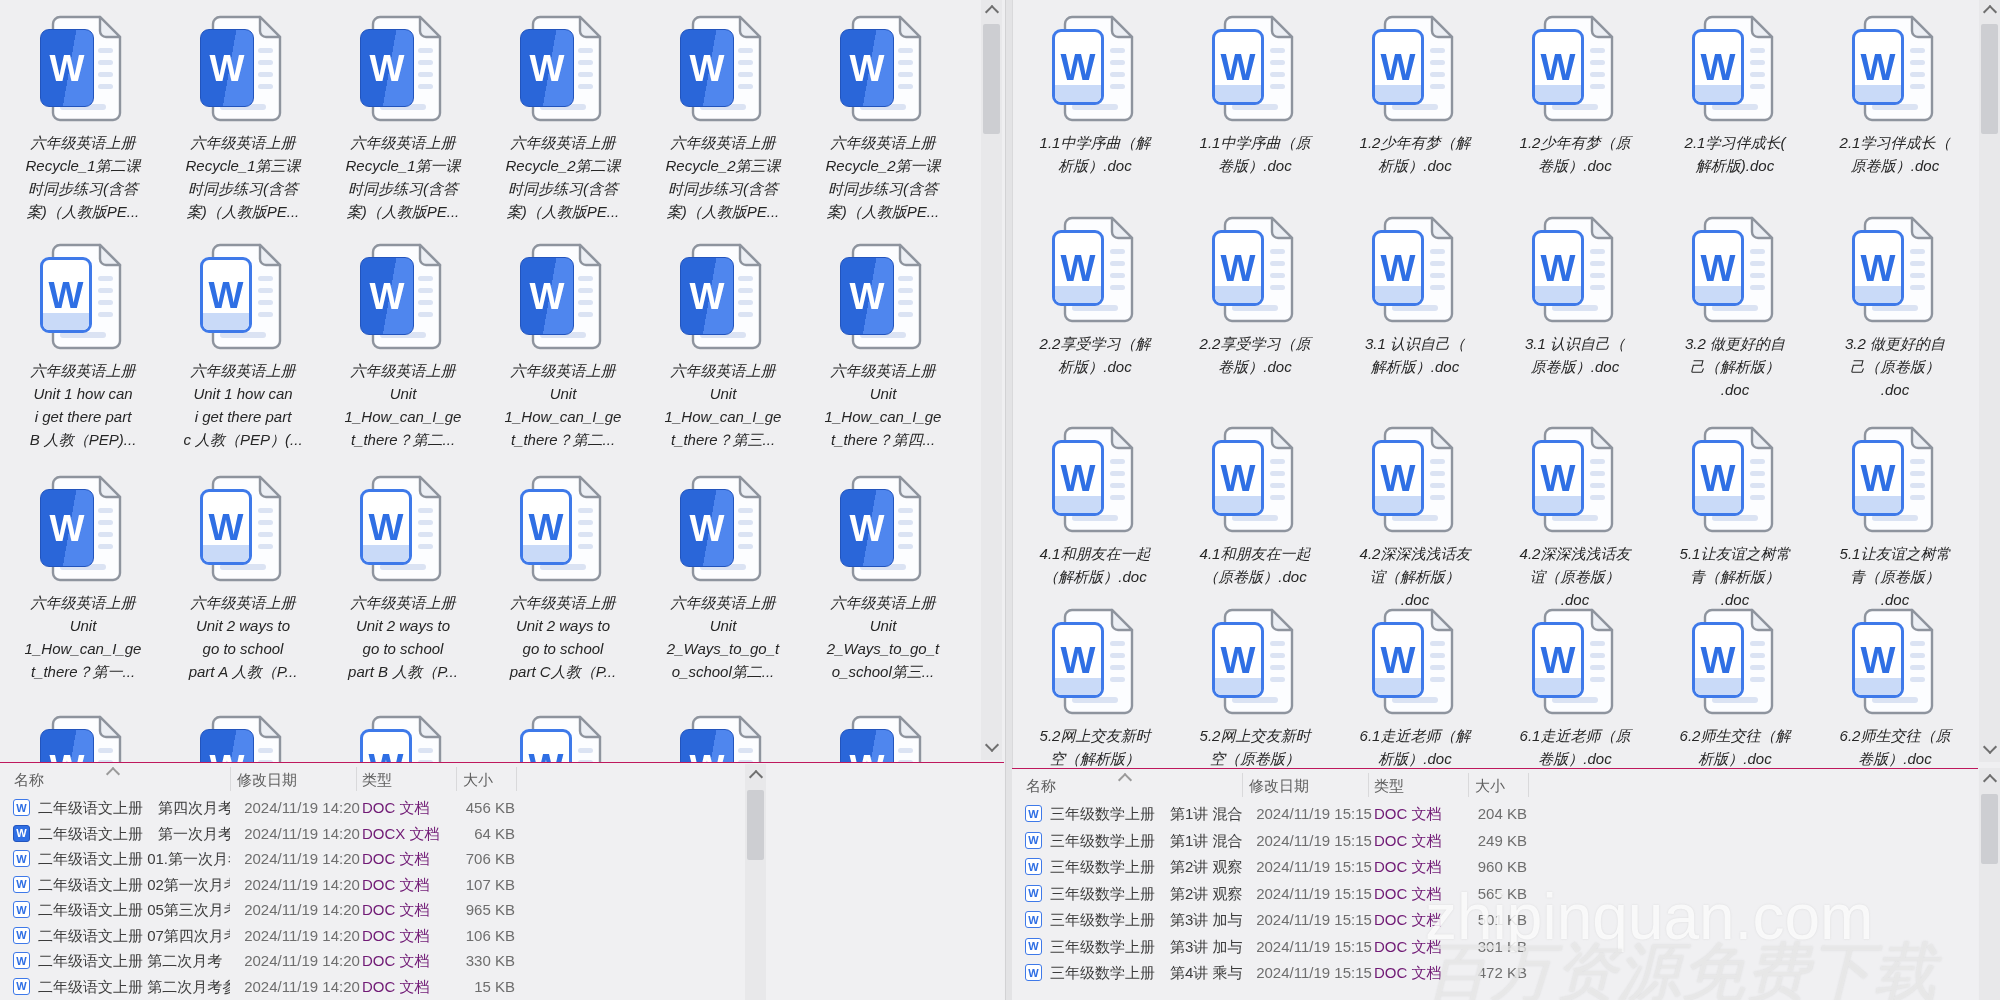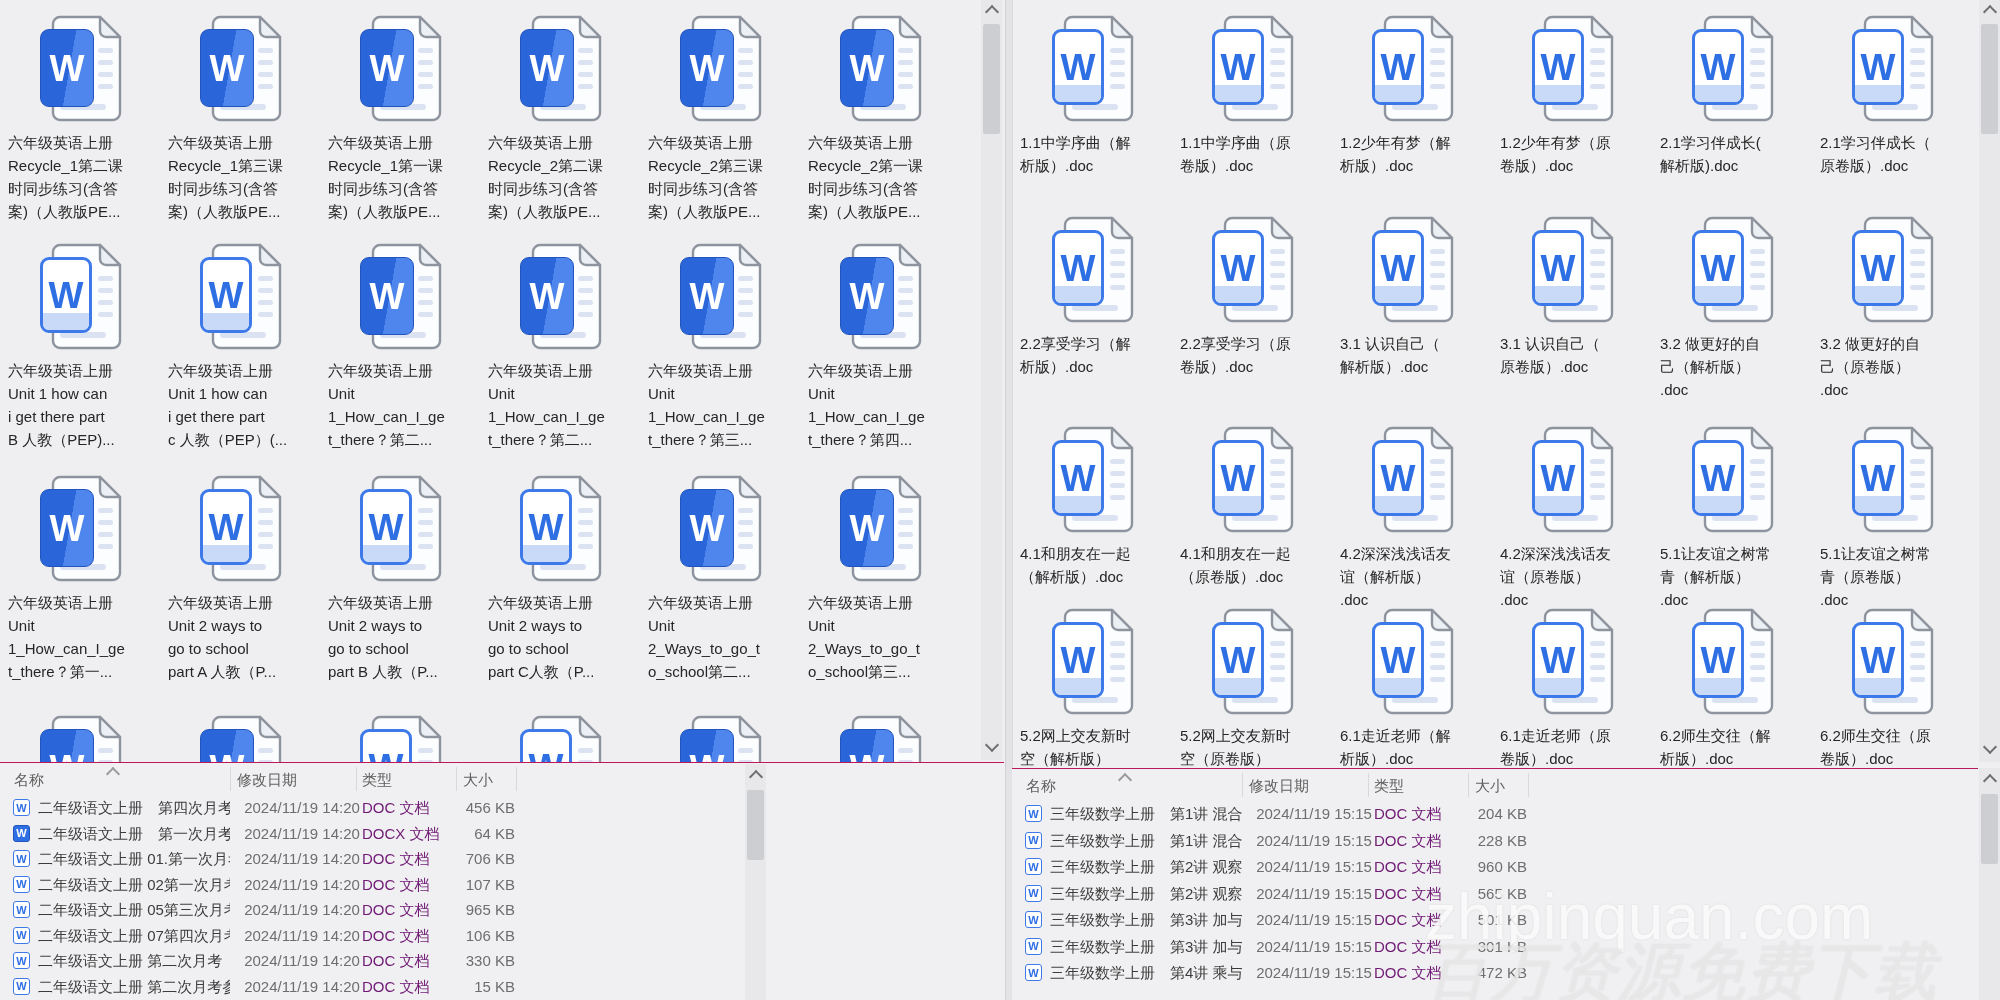--- a/index.html
+++ b/index.html
@@ -23,21 +23,21 @@
     position:absolute;left:0;top:17px;width:52px;height:76px;border-radius:9px;
     display:flex;align-items:center;justify-content:center;overflow:hidden;
     font-weight:bold;font-size:37px;line-height:1;
   }
   .plaque.solid{background:linear-gradient(100deg,#2a66d9 54%,#4f86ee 54%);color:#ffffff;border:1px solid #2254bd;}
   .plaque.light{background:#ffffff;border:3px solid #3e79e9;color:#2f6fe4;width:46px;height:70px;}
   .plaque.light .strip{position:absolute;left:0;right:0;bottom:0;height:17px;background:#c9daf8;}
   .plaque .w{position:relative;z-index:1;}
   .cell-label{
     margin-top:9px;width:150px;font-size:15px;line-height:23px;color:#262626;
-    text-align:left;white-space:pre-line;word-break:break-word;
+    text-align:center;white-space:pre-line;word-break:break-word;font-style:italic;
   }
   
   .dlist{position:absolute;z-index:5;background:#f0f0f2;border-top:1px solid #be185d;overflow:hidden;}
   #left-list{left:0;top:762px;width:1004px;height:238px;}
   #right-list{left:1012px;top:768px;width:966px;height:232px;}
   .lhead{position:relative;height:33px;color:#5f5f5f;font-size:15px;}
   .lhead span{position:absolute;top:8px;}
   .h-name{left:14px;} .h-date{left:237px;} .h-type{left:362px;text-align:center;} .h-size{left:463px;}
   .hdiv{position:absolute;top:4px;width:1px;height:24px;background:#d9d9db;}
   .hd1{left:230px;} .hd2{left:356px;} .hd3{left:456px;} .hd4{left:516px;}
@@ -1187,21 +1187,21 @@
     <span class="c-date">2024/11/19 15:15</span>
     <span class="c-type">DOC 文档</span>
     <span class="c-size">204 KB</span>
   </div>
 
   <div class="lrow">
     <span class="mini doc">W</span>
     <span class="c-name">三年级数学上册　第1讲 混合运算（学生...</span>
     <span class="c-date">2024/11/19 15:15</span>
     <span class="c-type">DOC 文档</span>
-    <span class="c-size">228 KB</span>
+    <span class="c-size">249 KB</span>
   </div>
 
   <div class="lrow">
     <span class="mini doc">W</span>
     <span class="c-name">三年级数学上册　第2讲 观察物体（（教...</span>
     <span class="c-date">2024/11/19 15:15</span>
     <span class="c-type">DOC 文档</span>
     <span class="c-size">960 KB</span>
   </div>
 

